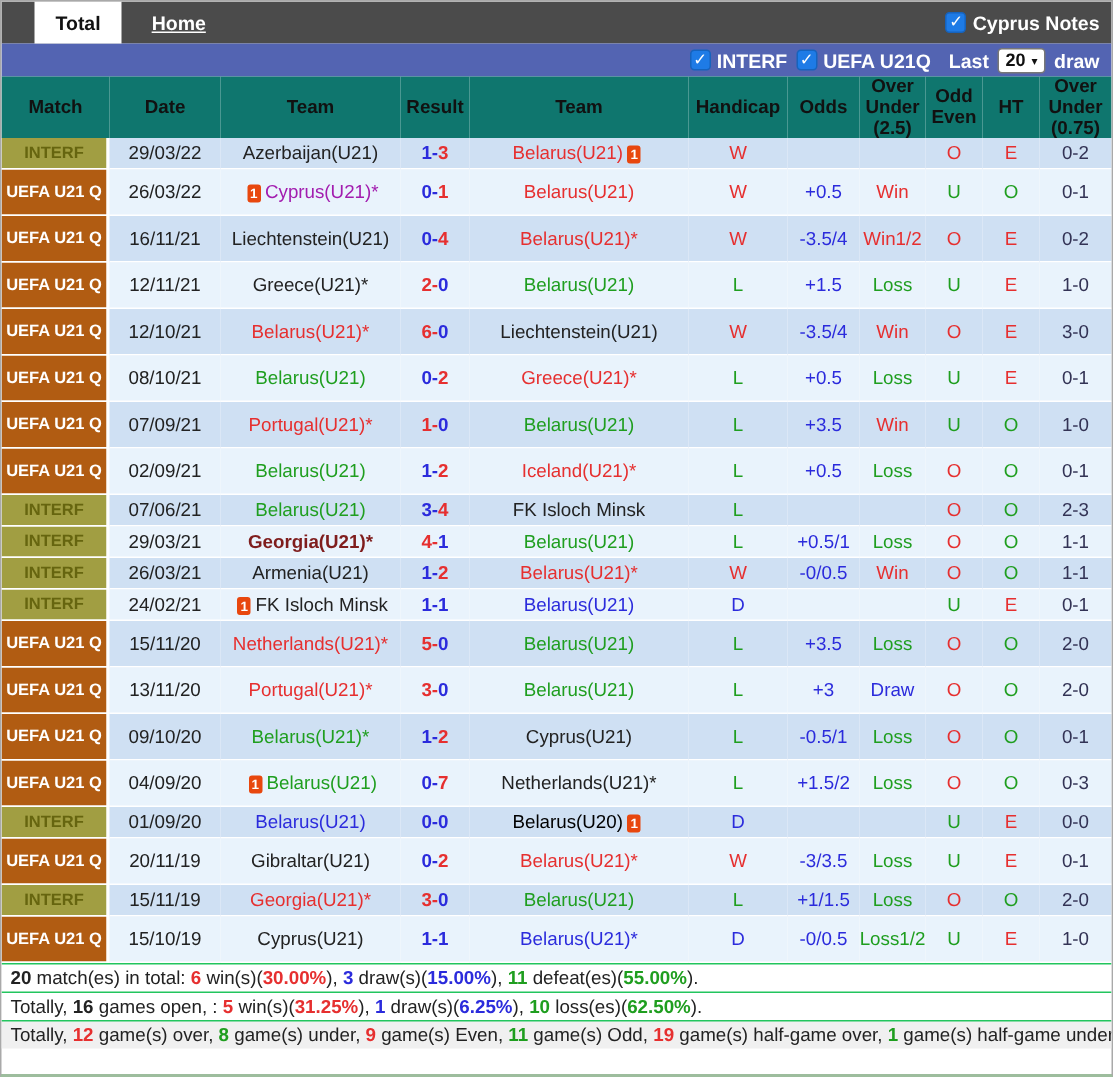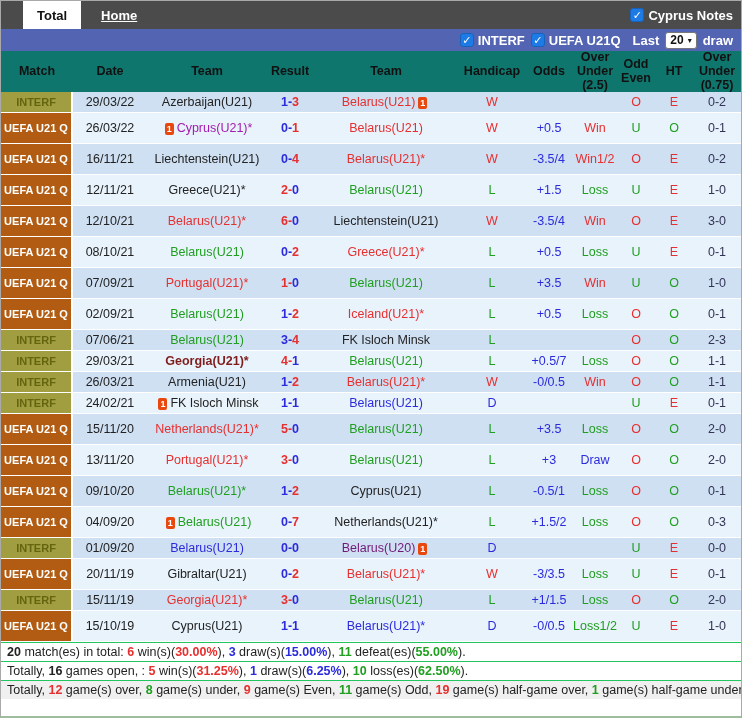--- a/index.html
+++ b/index.html
@@ -251,21 +251,21 @@
         </tr>
         <tr class="r-interf even">
           <td class="badge-cell">
             <div class="badge b-interf">INTERF</div>
           </td>
           <td>29/03/21</td>
           <td><span style="color: #7f1d1d; font-weight: bold;">Georgia(U21)*</span></td>
           <td><span style="color: rgb(230, 47, 47); font-weight: bold;">4-</span><span style="color: rgb(43, 43, 220); font-weight: bold;">1</span></td>
           <td><span style="color: rgb(31, 158, 31);">Belarus(U21)</span></td>
           <td style="color: rgb(31, 158, 31);">L</td>
-          <td style="color: rgb(43, 43, 220);">+0.5/7</td>
+          <td style="color: rgb(43, 43, 220);">+0.5/1</td>
           <td style="color: rgb(31, 158, 31);">Loss</td>
           <td style="color: rgb(230, 47, 47);">O</td>
           <td style="color: rgb(31, 158, 31);">O</td>
           <td style="color: rgb(51, 51, 85);">1-1</td>
           <td style="color: rgb(230, 47, 47);">O</td>
         </tr>
         <tr class="r-interf odd">
           <td class="badge-cell">
             <div class="badge b-interf">INTERF</div>
           </td>
@@ -361,21 +361,21 @@
           <td style="color: rgb(51, 51, 85);">0-3</td>
           <td style="color: rgb(230, 47, 47);">O</td>
         </tr>
         <tr class="r-interf odd">
           <td class="badge-cell">
             <div class="badge b-interf">INTERF</div>
           </td>
           <td>01/09/20</td>
           <td><span style="color: rgb(43, 43, 220);">Belarus(U21)</span></td>
           <td><span style="color: rgb(43, 43, 220); font-weight: bold;">0-</span><span style="color: rgb(43, 43, 220); font-weight: bold;">0</span></td>
-          <td><span style="color: #701a75;">Belarus(U20)</span><span class="card">1</span></td>
+          <td><span style="color: #000000;">Belarus(U20)</span><span class="card">1</span></td>
           <td style="color: rgb(43, 43, 220);">D</td>
           <td style="color: rgb(43, 43, 220);"></td>
           <td style="color: rgb(31, 158, 31);"></td>
           <td style="color: rgb(31, 158, 31);">U</td>
           <td style="color: rgb(230, 47, 47);">E</td>
           <td style="color: rgb(51, 51, 85);">0-0</td>
           <td style="color: rgb(31, 158, 31);">U</td>
         </tr>
         <tr class="r-uefa even">
           <td class="badge-cell">

